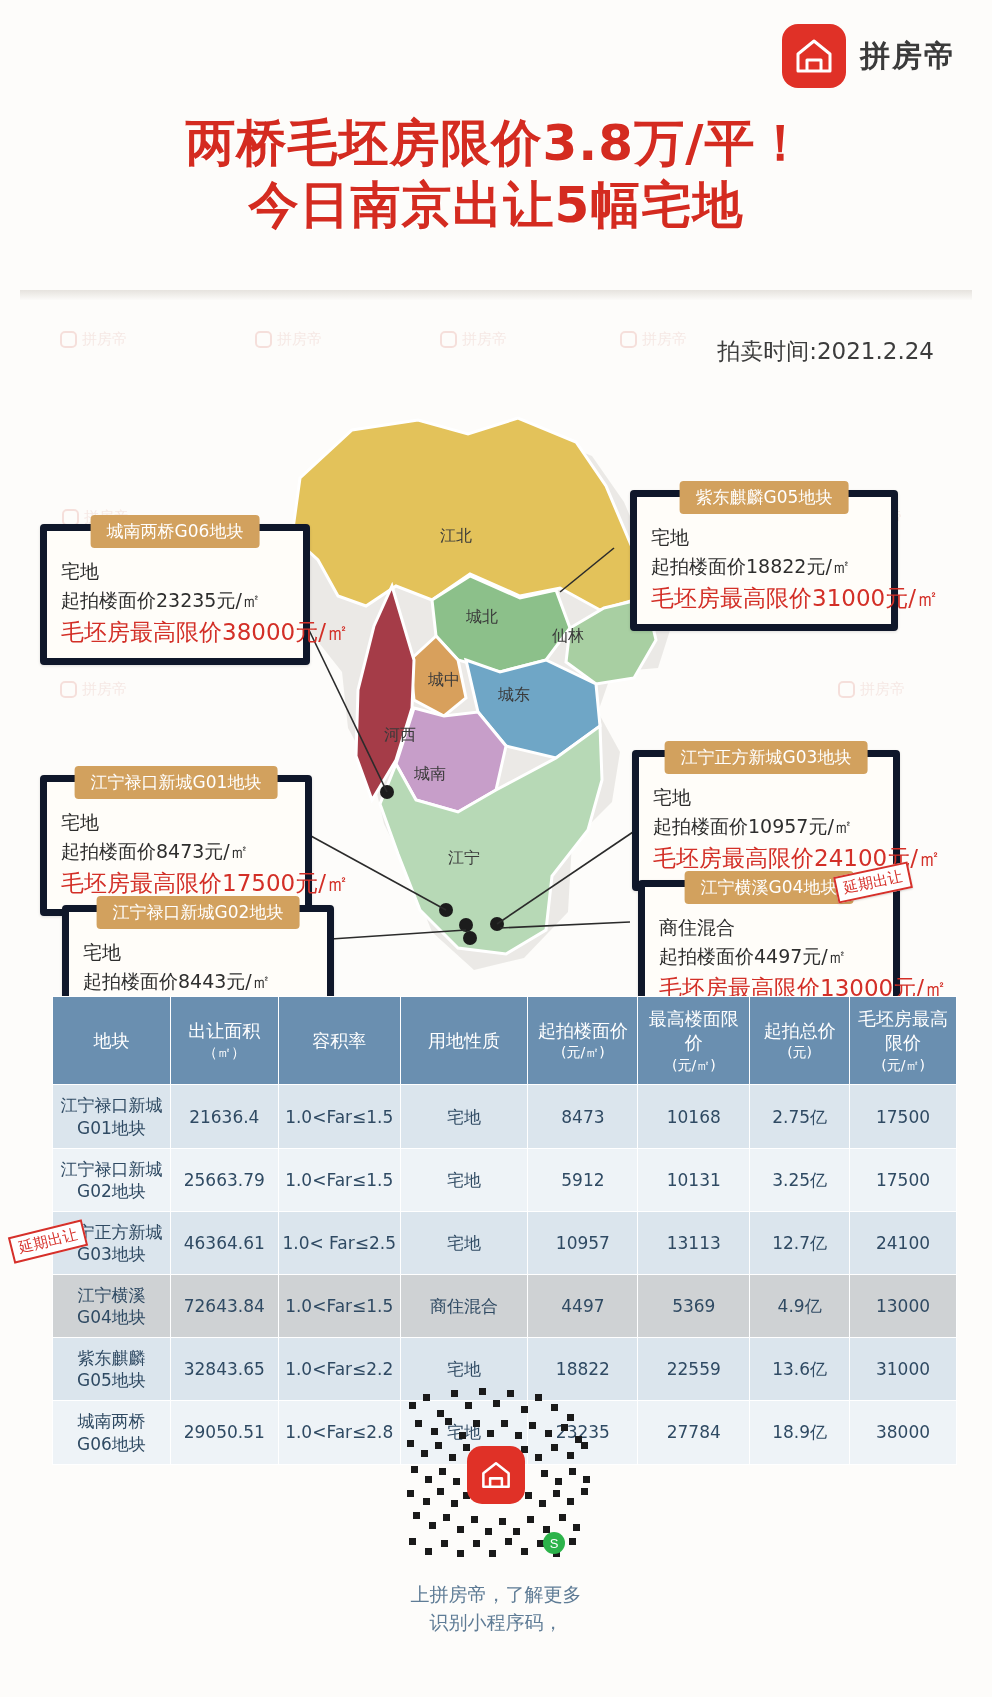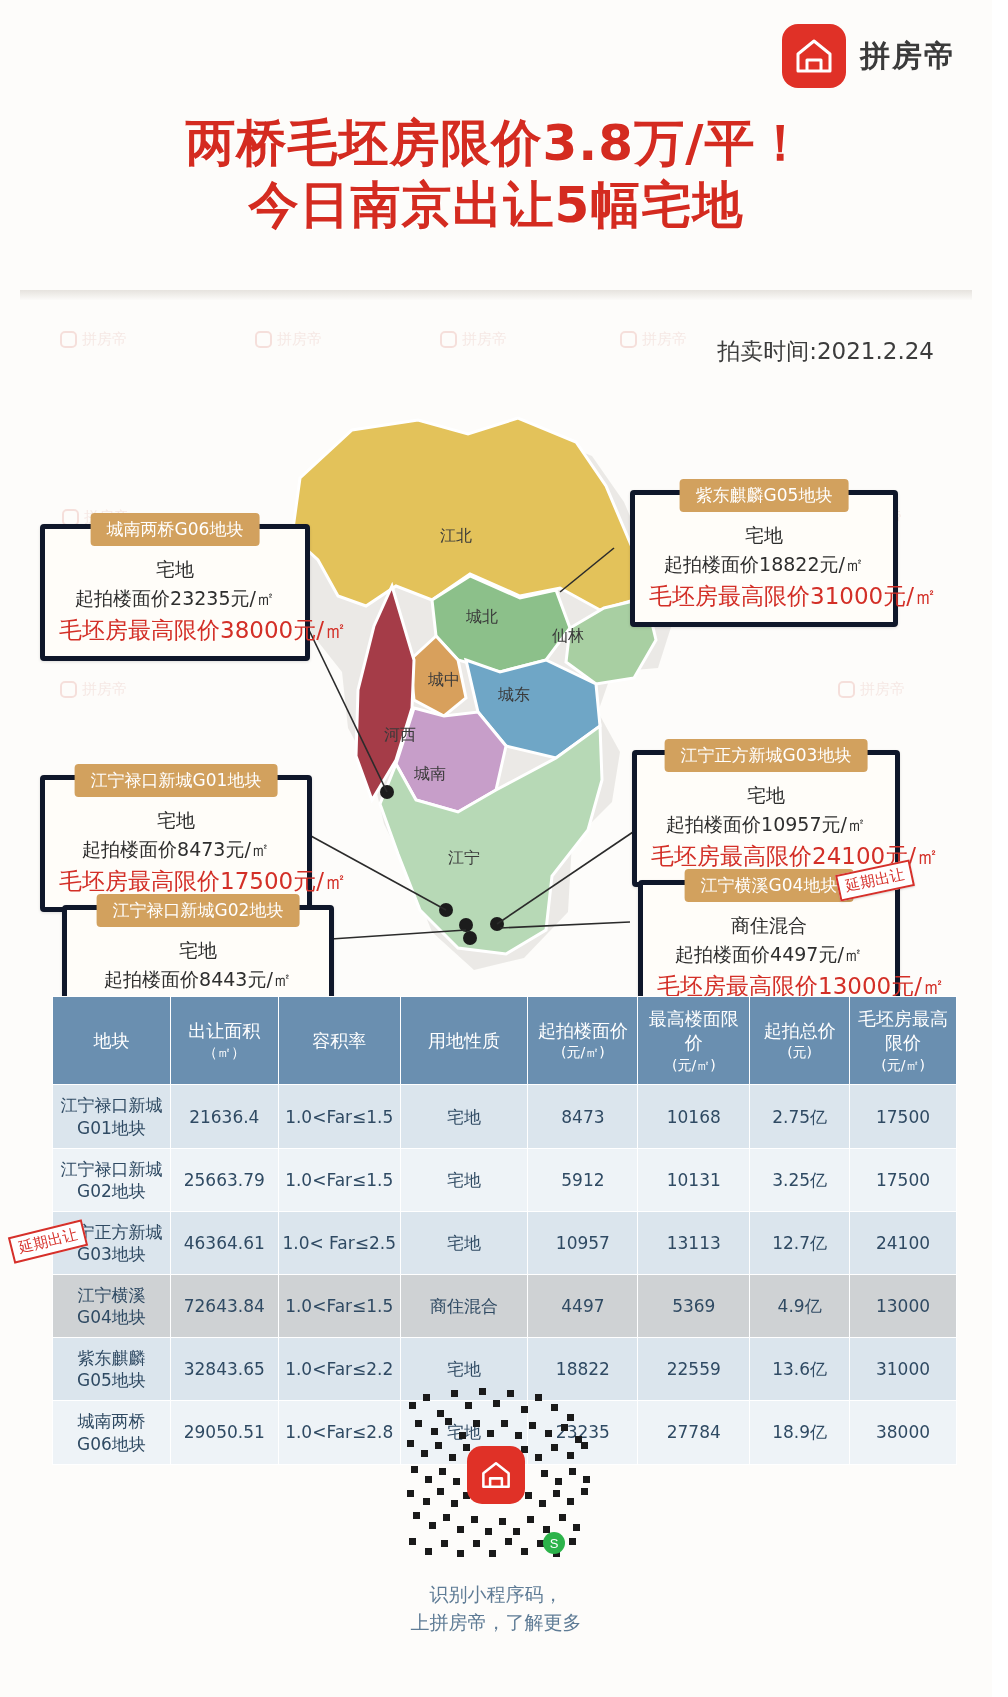--- a/index.html
+++ b/index.html
@@ -90,25 +90,25 @@
     position: absolute;
     font-size: 16px; color: #3a3a3a;
     font-family: Liberation Sans, sans-serif;
     white-space: nowrap;
   }
 
   
   .callout {
     position: absolute;
     background: #fffdf9;
-    border: 5px solid #0f172a;
+    border: 7px solid #0f172a;
     border-radius: 4px;
     box-shadow: 0 1px 3px rgba(0,0,0,.12);
     padding: 26px 14px 10px 14px;
-    text-align: center;
+    text-align: left;
     font-family: "DejaVu Sans", sans-serif;
   }
   .callout .tag {
     position: absolute;
     top: -16px; left: 50%; transform: translateX(-50%);
     background: #d2a15e;
     color: #fff;
     font-size: 17px;
     padding: 5px 16px;
     border-radius: 4px;
@@ -536,18 +536,18 @@
       </svg>
       <div class="qr-center">
         <svg width="34" height="32" viewBox="0 0 40 38" aria-hidden="true">
           <path d="M20 5 L35 17 L35 33 L5 33 L5 17 Z" fill="none" stroke="#ffffff" stroke-width="3" stroke-linejoin="round"></path>
           <path d="M13 33 L13 23 L27 23 L27 33" fill="none" stroke="#ffffff" stroke-width="3" stroke-linejoin="round"></path>
         </svg>
       </div>
       <div class="qr-badge">S</div>
     </div>
     <div class="qr-caption">
+      <div>上拼房帝，了解更多</div>
       <div>识别小程序码，</div>
-      <div>上拼房帝，了解更多</div>
     </div>
   </div>
 
 </div>
 
 </body></html>

